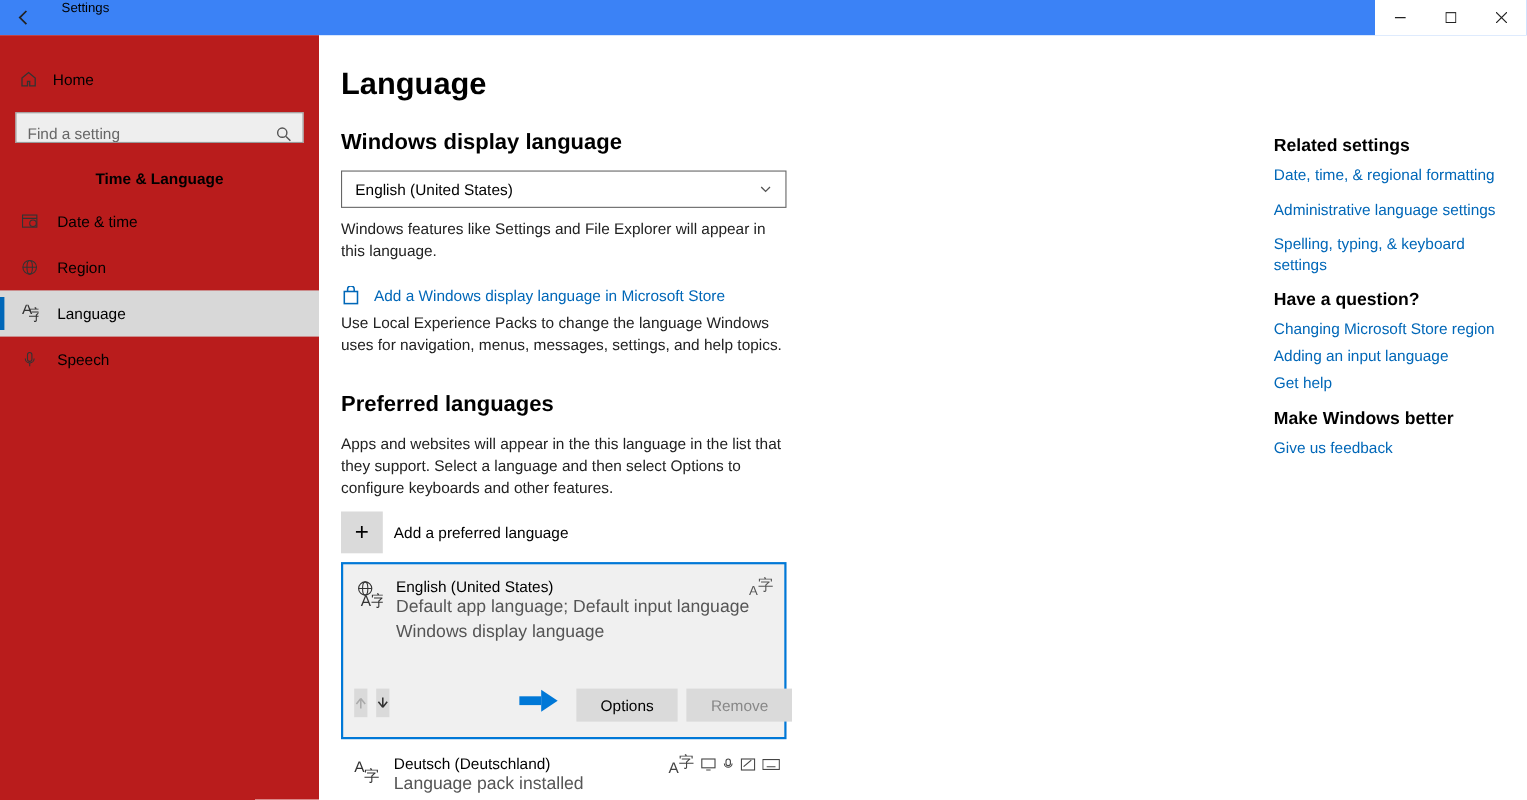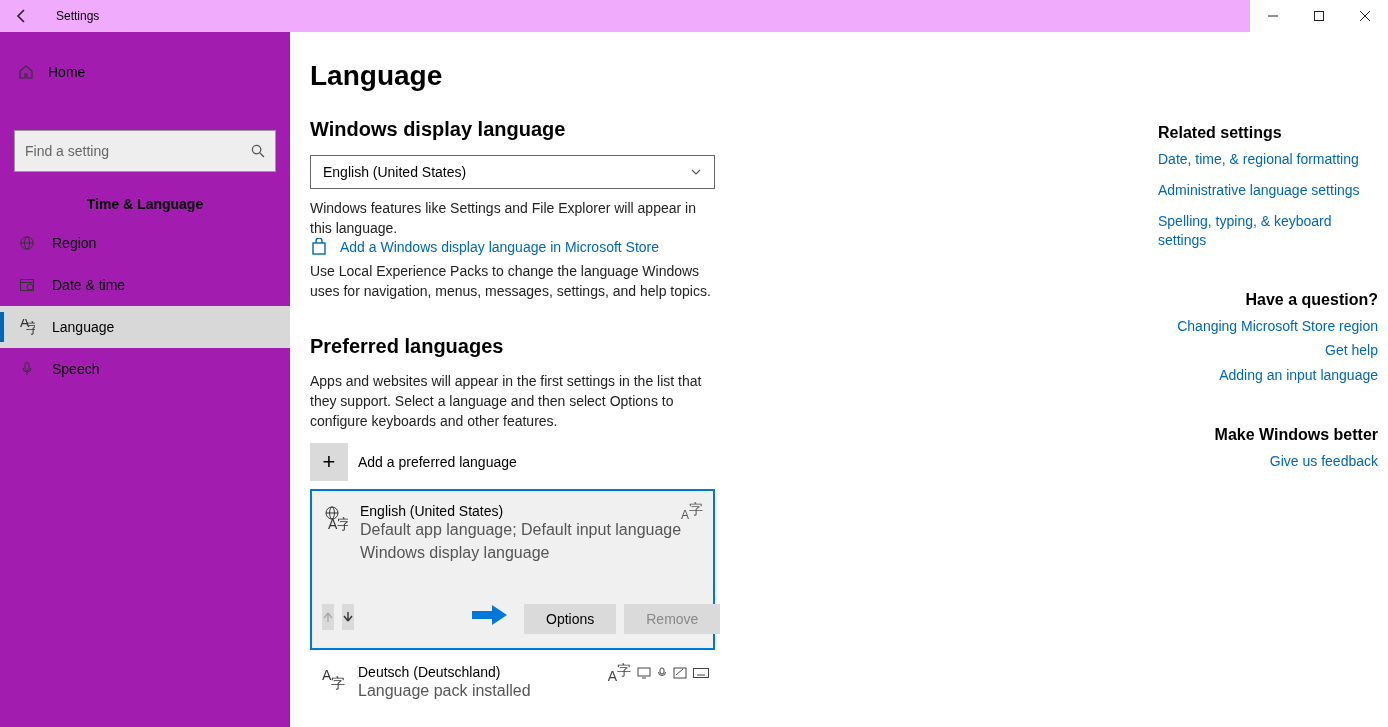--- a/index.html
+++ b/index.html
@@ -1,63 +1,63 @@
 <!DOCTYPE html>
 <html><head>
 <meta charset="utf-8">
 <style>
 * { box-sizing: border-box; margin: 0; padding: 0; font-family: "Segoe UI", Tahoma, sans-serif; font-size: 14px; }
 body { width: 1388px; height: 727px; overflow: hidden; display: flex; flex-direction: column; background: #ffffff; }
-.titlebar { height: 32px; display: flex; align-items: center; background: #f0abfc; }
+.titlebar { height: 32px; display: flex; align-items: flex-start; background: #3b82f6; }
 .titlebar .back { width: 44px; height: 32px; display:flex; align-items:center; justify-content:center; }
 .titlebar .title { font-size: 12px; padding-left: 12px; }
 .titlebar .winctl { margin-left: auto; display:flex; background:#ffffff; }
 .titlebar .winctl div { width: 46px; height: 32px; display:flex; align-items:center; justify-content:center; font-size: 12px; }
 .main { display:flex; height: calc(100% - 32px); }
-.sidebar { width: 290px; background:#a21caf; padding-top: 20px; display:flex; flex-direction:column; }
+.sidebar { width: 290px; background:#b91c1c; padding-top: 20px; display:flex; flex-direction:column; }
 .home-row { display:flex; align-items:center; height: 40px; padding-left: 18px; gap: 14px;}
 .home-row span { font-size: 14px; }
 .search-wrap { padding: 10px 14px 8px 14px; }
-.search { width: 100%; height: 42px; border: 1px solid #999; background:#EEEEEE; display:flex; align-items:center; padding: 0 10px; justify-content:space-between;margin-top:28px; }
+.search { width: 100%; height: 28px; border: 1px solid #999; background:#EEEEEE; display:flex; align-items:flex-end; padding: 0 10px; justify-content:space-between; }
 .search input { border:none; background:transparent; outline:none; font-size: 14px; color:#333; width: 100%; }
 .search input::placeholder { color:#666; }
 .category { font-weight:600; padding: 16px 14px 10px 14px; font-size: 14px; text-align: center; }
 .navitem { display:flex; align-items:center; height: 42px; padding-left: 18px; gap: 16px; position:relative; }
 .navitem .icn { width: 18px; display:flex; justify-content:center; }
 .navitem.selected::before { content:""; position:absolute; left:0; top:6px; bottom:6px; width:4px; background:#0067B8; }
 .navitem.selected { background:#D8D8D8; }
 .content { flex:1; padding: 28px 30px 0 20px; display:flex; position:relative; }
 .center { width: 820px; }
 h1 { font-size: 28px; font-weight:600; margin-bottom: 26px; }
 h2 { font-size: 20px; font-weight:600; margin-top: 2px; margin-bottom: 14px; }
 .dropdown { width: 405px; height: 34px; border: 1px solid #666; display:flex; align-items:center; padding: 0 12px; justify-content:space-between; margin-bottom: 10px; }
 .desc { color:#222; line-height: 1.4; max-width: 405px; }
 .link { color:#0067B8; cursor:pointer; }
-.store-row { display:flex; align-items:center; gap: 12px; margin-bottom: 6px; }
+.store-row { display:flex; align-items:center; gap: 12px; margin-top: 22px; margin-bottom: 6px; }
 .store-row .bag { width: 18px; height: 18px; color:#0067B8; }
 .addlang-row { display:flex; align-items:center; gap: 10px; margin-top: 12px; }
 .plusbtn { width: 38px; height: 38px; background:#DADADA; display:flex; align-items:center; justify-content:center; font-size: 22px; font-weight:300; }
 .lang-card { width: 405px; border: 2.5px solid #0078D7; background:#F0F0F0; margin-top: 8px; padding: 12px 12px 14px 10px; position:relative; }
 .lang-card .row1 { display:flex; gap: 12px; }
 .li-icon { display:flex; align-items:flex-start; padding-top: 2px; }
 .lang-name { font-size: 14px; }
 .lang-sub { color:#555; font-size: 16px; line-height: 1.4; }
 .topbadge { position:absolute; top:10px; right:10px; font-size: 12px; color:#555; }
 .card-actions { display:flex; align-items:flex-start; margin-top: 40px; gap: 8px; }
 .smbtn { width: 26px; height: 26px; background:#DADADA; display:flex; align-items:center; justify-content:center; }
 .smbtn.disabled { color:#999; }
 .arrow-annot { margin-left: 110px; color:#0078D7; display:flex; align-items:center; }
 .bigbtn { background:#DADADA; height: 30px; padding: 0 22px; display:flex; align-items:center; font-size: 14px; }
 .bigbtn.ghost { color:#888; }
 .lang-row2 { width: 405px; display:flex; gap: 12px; padding: 10px 10px 0 10px; margin-top: 4px; position:relative; }
 .side-icons { position:absolute; right:6px; top:8px; display:flex; gap:6px; color:#444; font-size:12px; align-items:center; }
 .right { position:absolute; right: 10px; top: 92px; width: 220px; }
 .right h3 { font-size: 16px; font-weight:600; margin-bottom: 8px; }
 .right .rlink { color:#0067B8; margin-bottom: 12px; line-height: 1.35; display:block; }
-.right .sect { margin-top: 41px; text-align: right; }
+.right .sect { margin-top: 14px; }
 svg { display:block; }
 </style>
 </head>
 <body>
 
 <div class="titlebar">
   <div class="back">
     <svg width="16" height="16" viewBox="0 0 16 16">
         <path d="M10 2 L4 8 L10 14" stroke="#222" stroke-width="1.6" fill="none"></path>
       </svg>
@@ -101,36 +101,36 @@
               <line x1="9" y1="9" x2="13" y2="13" stroke="#555" stroke-width="1.3"></line>
             </svg>
         </span>
       </div>
     </div>
     <div class="category">Time &amp; Language</div>
 
     <div class="navitem">
       <span class="icn">
           <svg width="16" height="16" viewBox="0 0 16 16">
+            <rect x="1.5" y="2.5" width="13" height="11" stroke="#333" fill="none"></rect>
+            <line x1="1.5" y1="5.5" x2="14.5" y2="5.5" stroke="#333"></line>
+            <circle cx="11" cy="10" r="3" stroke="#333" fill="none"></circle>
+          </svg>
+        </span>
+      <span>Date &amp; time</span>
+    </div>
+    <div class="navitem">
+      <span class="icn">
+          <svg width="16" height="16" viewBox="0 0 16 16">
             <circle cx="8" cy="8" r="6.2" stroke="#333" fill="none"></circle>
             <ellipse cx="8" cy="8" rx="2.5" ry="6.2" stroke="#333" fill="none"></ellipse>
             <line x1="1.8" y1="8" x2="14.2" y2="8" stroke="#333"></line>
           </svg>
         </span>
       <span>Region</span>
-    </div>
-    <div class="navitem">
-      <span class="icn">
-          <svg width="16" height="16" viewBox="0 0 16 16">
-            <rect x="1.5" y="2.5" width="13" height="11" stroke="#333" fill="none"></rect>
-            <line x1="1.5" y1="5.5" x2="14.5" y2="5.5" stroke="#333"></line>
-            <circle cx="11" cy="10" r="3" stroke="#333" fill="none"></circle>
-          </svg>
-        </span>
-      <span>Date &amp; time</span>
     </div>
     <div class="navitem selected">
       <span class="icn">
           <svg width="16" height="16" viewBox="0 0 16 16">
             <text x="1" y="8" font-size="8" fill="#333">A</text>
             <text x="7" y="14" font-size="8" fill="#333">字</text>
           </svg>
         </span>
       <span>Language</span>
     </div>
@@ -166,21 +166,21 @@
           <svg width="18" height="18" viewBox="0 0 18 18">
               <rect x="3" y="5" width="12" height="11" stroke="#0067B8" stroke-width="1.4" fill="none"></rect>
               <path d="M6 5 V3 a3 3 0 0 1 6 0 V5" stroke="#0067B8" stroke-width="1.4" fill="none"></path>
             </svg>
         </span>
         <span class="link">Add a Windows display language in Microsoft Store</span>
       </div>
       <p class="desc">Use Local Experience Packs to change the language Windows uses for navigation, menus, messages, settings, and help topics.</p>
 
       <h2 style="margin-top:34px">Preferred languages</h2>
-      <p class="desc">Apps and websites will appear in the first settings in the list that they support. Select a language and then select Options to configure keyboards and other features.</p>
+      <p class="desc">Apps and websites will appear in the this language in the list that they support. Select a language and then select Options to configure keyboards and other features.</p>
 
       <div class="addlang-row">
         <div class="plusbtn">+</div>
         <span>Add a preferred language</span>
       </div>
 
       <div class="lang-card">
         <span class="topbadge">A<sup>字</sup></span>
         <div class="row1">
           <div class="li-icon">
@@ -269,22 +269,22 @@
 
     <div class="right">
       <h3>Related settings</h3>
       <span class="rlink">Date, time, &amp; regional formatting</span>
       <span class="rlink">Administrative language settings</span>
       <span class="rlink">Spelling, typing, &amp; keyboard settings</span>
 
       <div class="sect">
         <h3>Have a question?</h3>
         <span class="rlink" style="margin-bottom:6px">Changing Microsoft Store region</span>
+        <span class="rlink" style="margin-bottom:6px">Adding an input language</span>
         <span class="rlink" style="margin-bottom:6px">Get help</span>
-        <span class="rlink" style="margin-bottom:6px">Adding an input language</span>
       </div>
 
       <div class="sect">
         <h3>Make Windows better</h3>
         <span class="rlink">Give us feedback</span>
       </div>
     </div>
   </div>
 </div>
 

